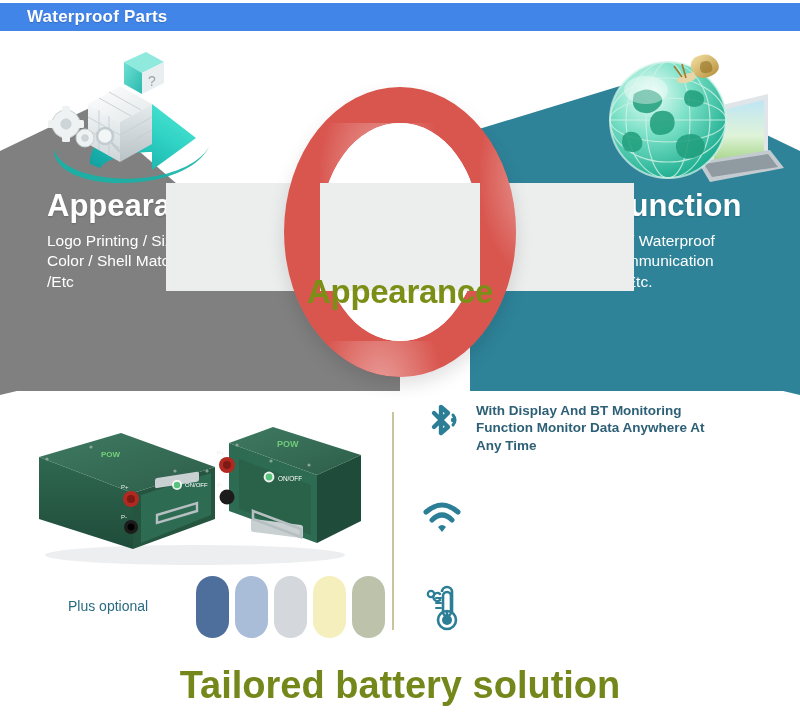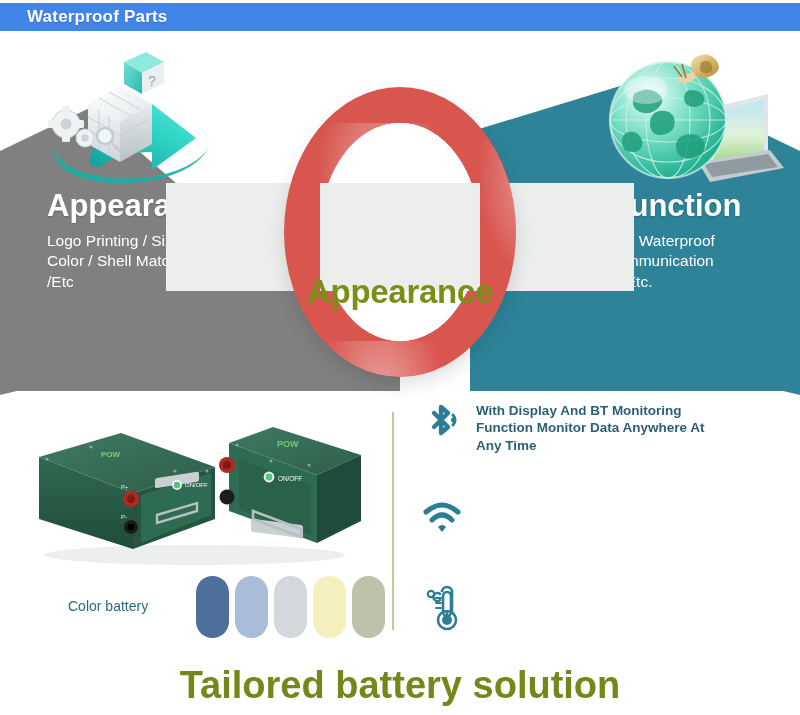--- a/index.html
+++ b/index.html
@@ -378,21 +378,21 @@
         <g fill="#9fb3a8" opacity=".8">
           <circle cx="212" cy="30" r="1.6"></circle>
             <circle cx="246" cy="46" r="1.6"></circle>
             <circle cx="284" cy="50" r="1.6"></circle>
         </g>
       </g>
     </svg>
   </div>
 
   <div class="color-row">
-    <div class="color-label">Color battery</div>
+    <div class="color-label">Plus optional</div>
     <div class="swatches">
       <div class="swatch" style="background: rgb(78, 111, 155);"></div>
       <div class="swatch" style="background: rgb(169, 189, 216);"></div>
       <div class="swatch" style="background: rgb(212, 215, 219);"></div>
       <div class="swatch" style="background: rgb(245, 239, 190);"></div>
       <div class="swatch" style="background: rgb(189, 194, 171);"></div>
     </div>
   </div>
 
   <div class="divider"></div>

